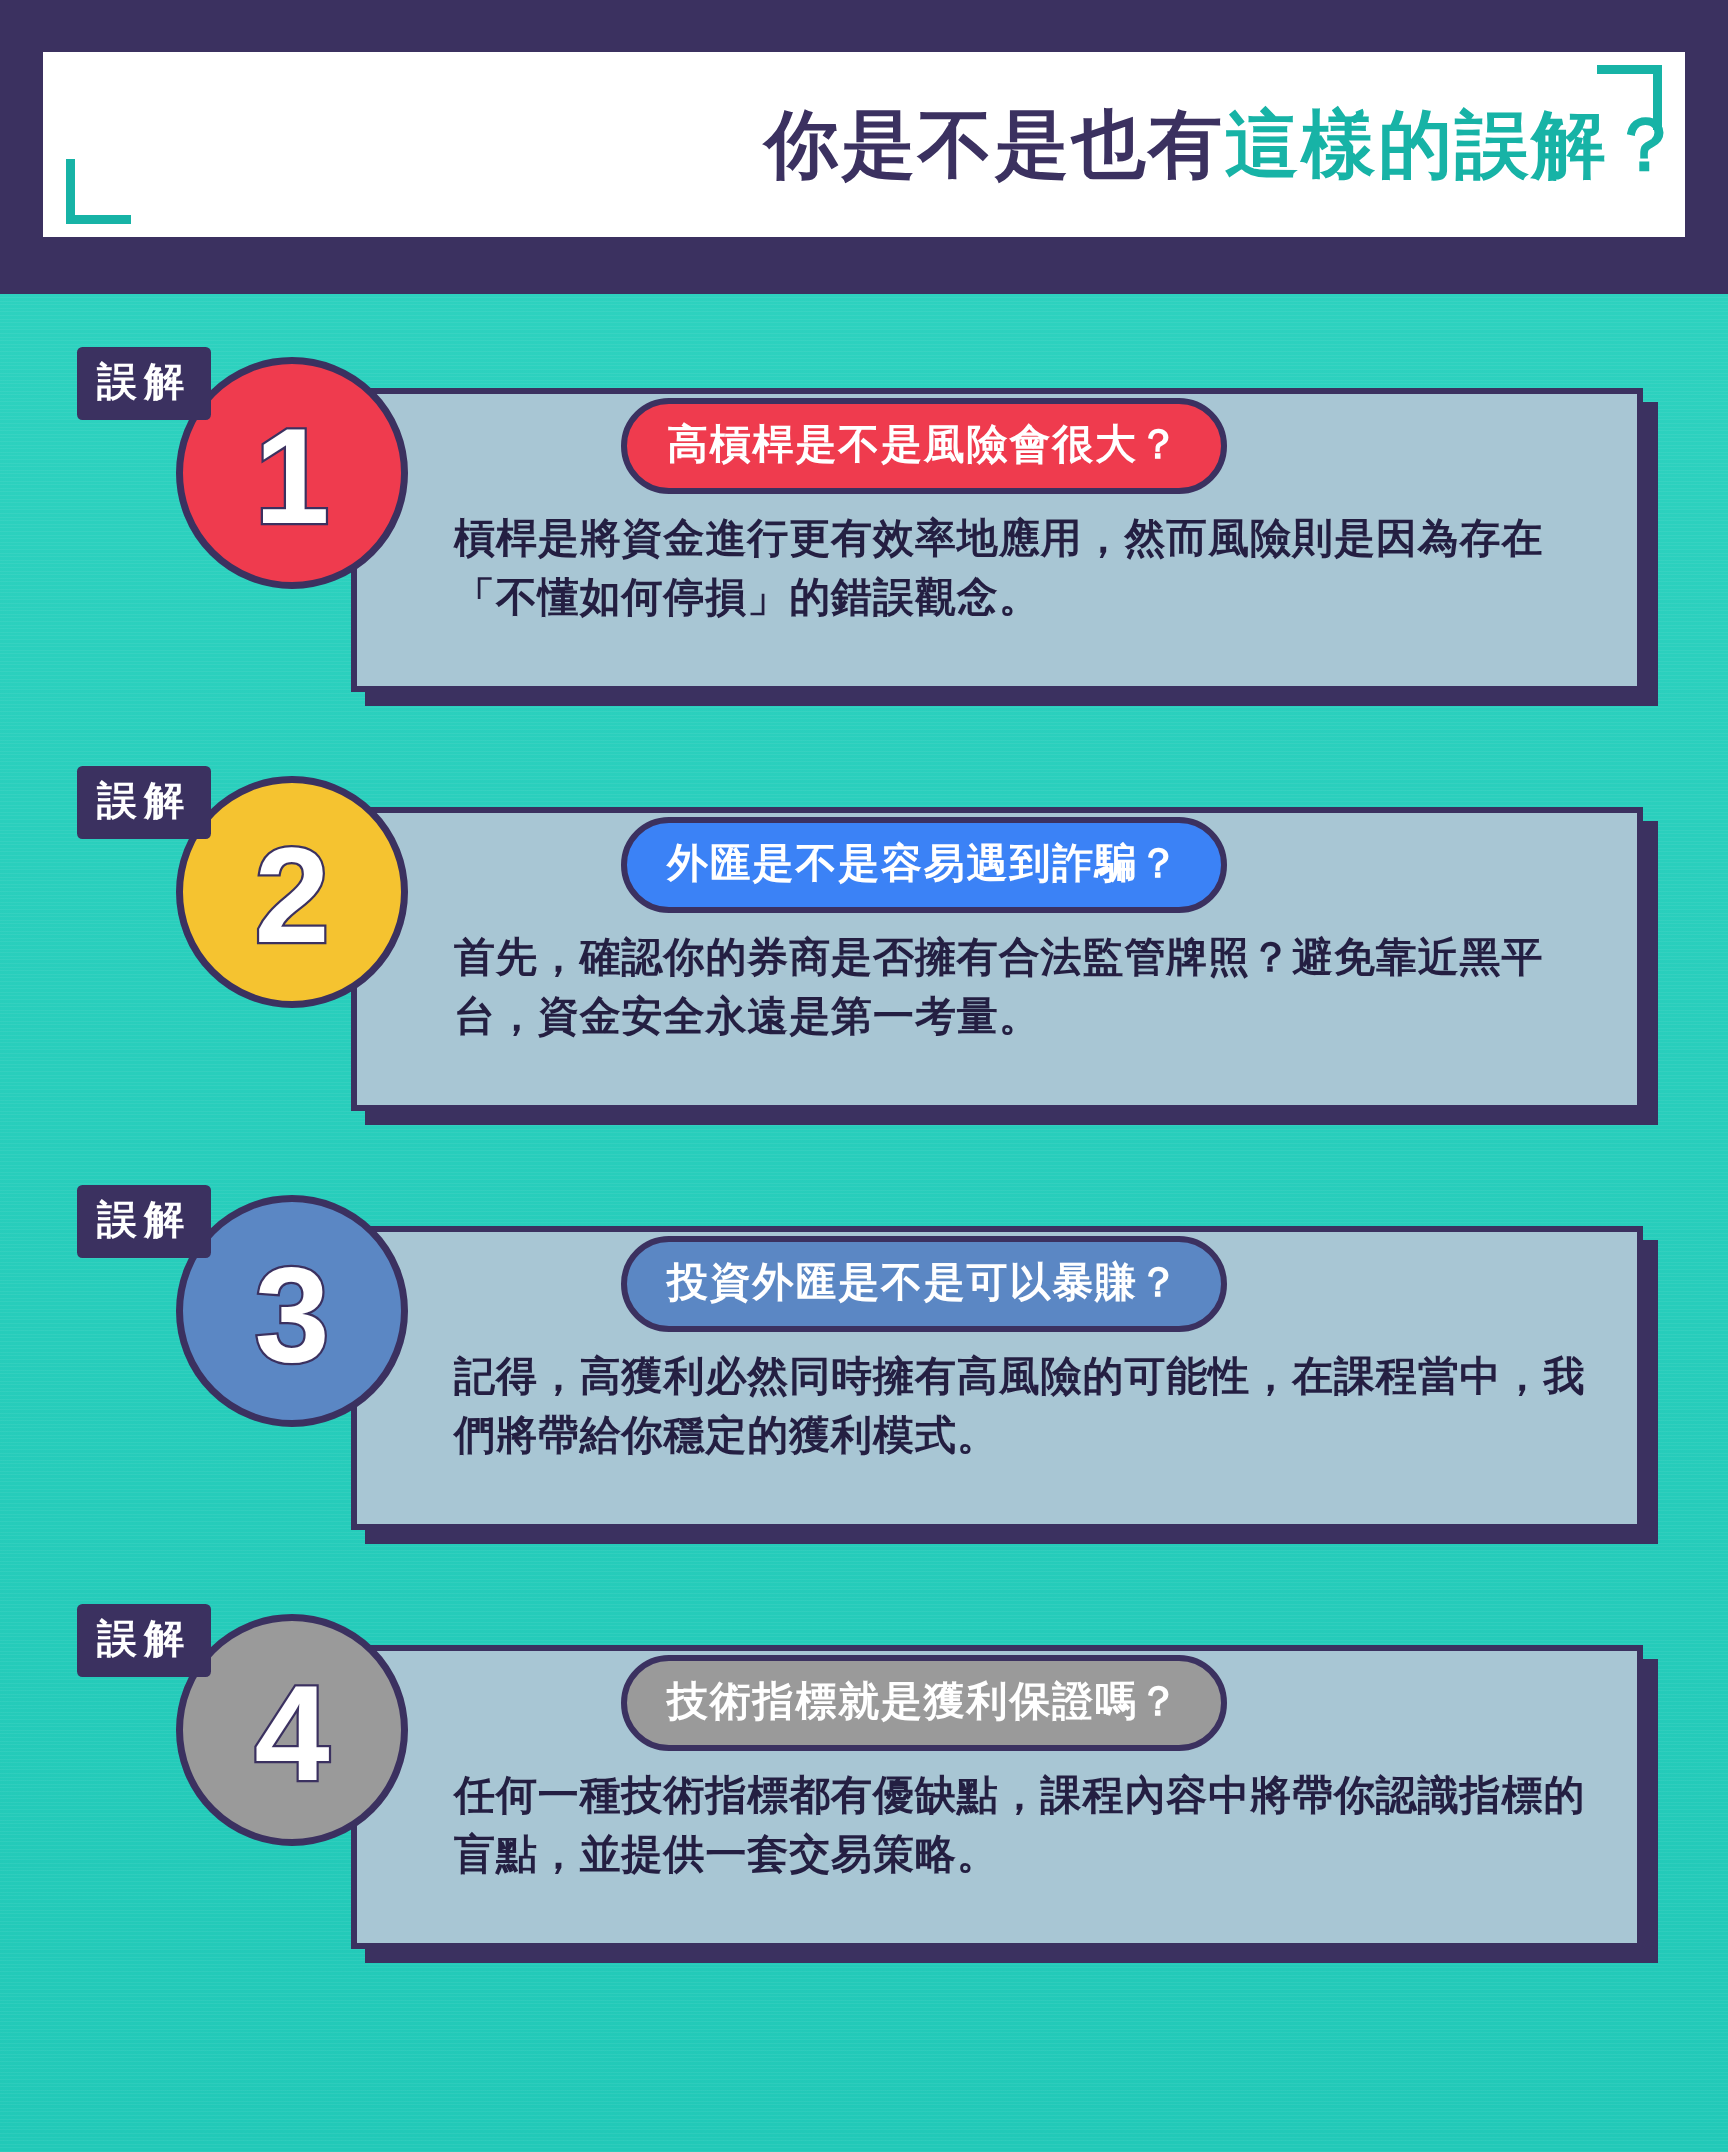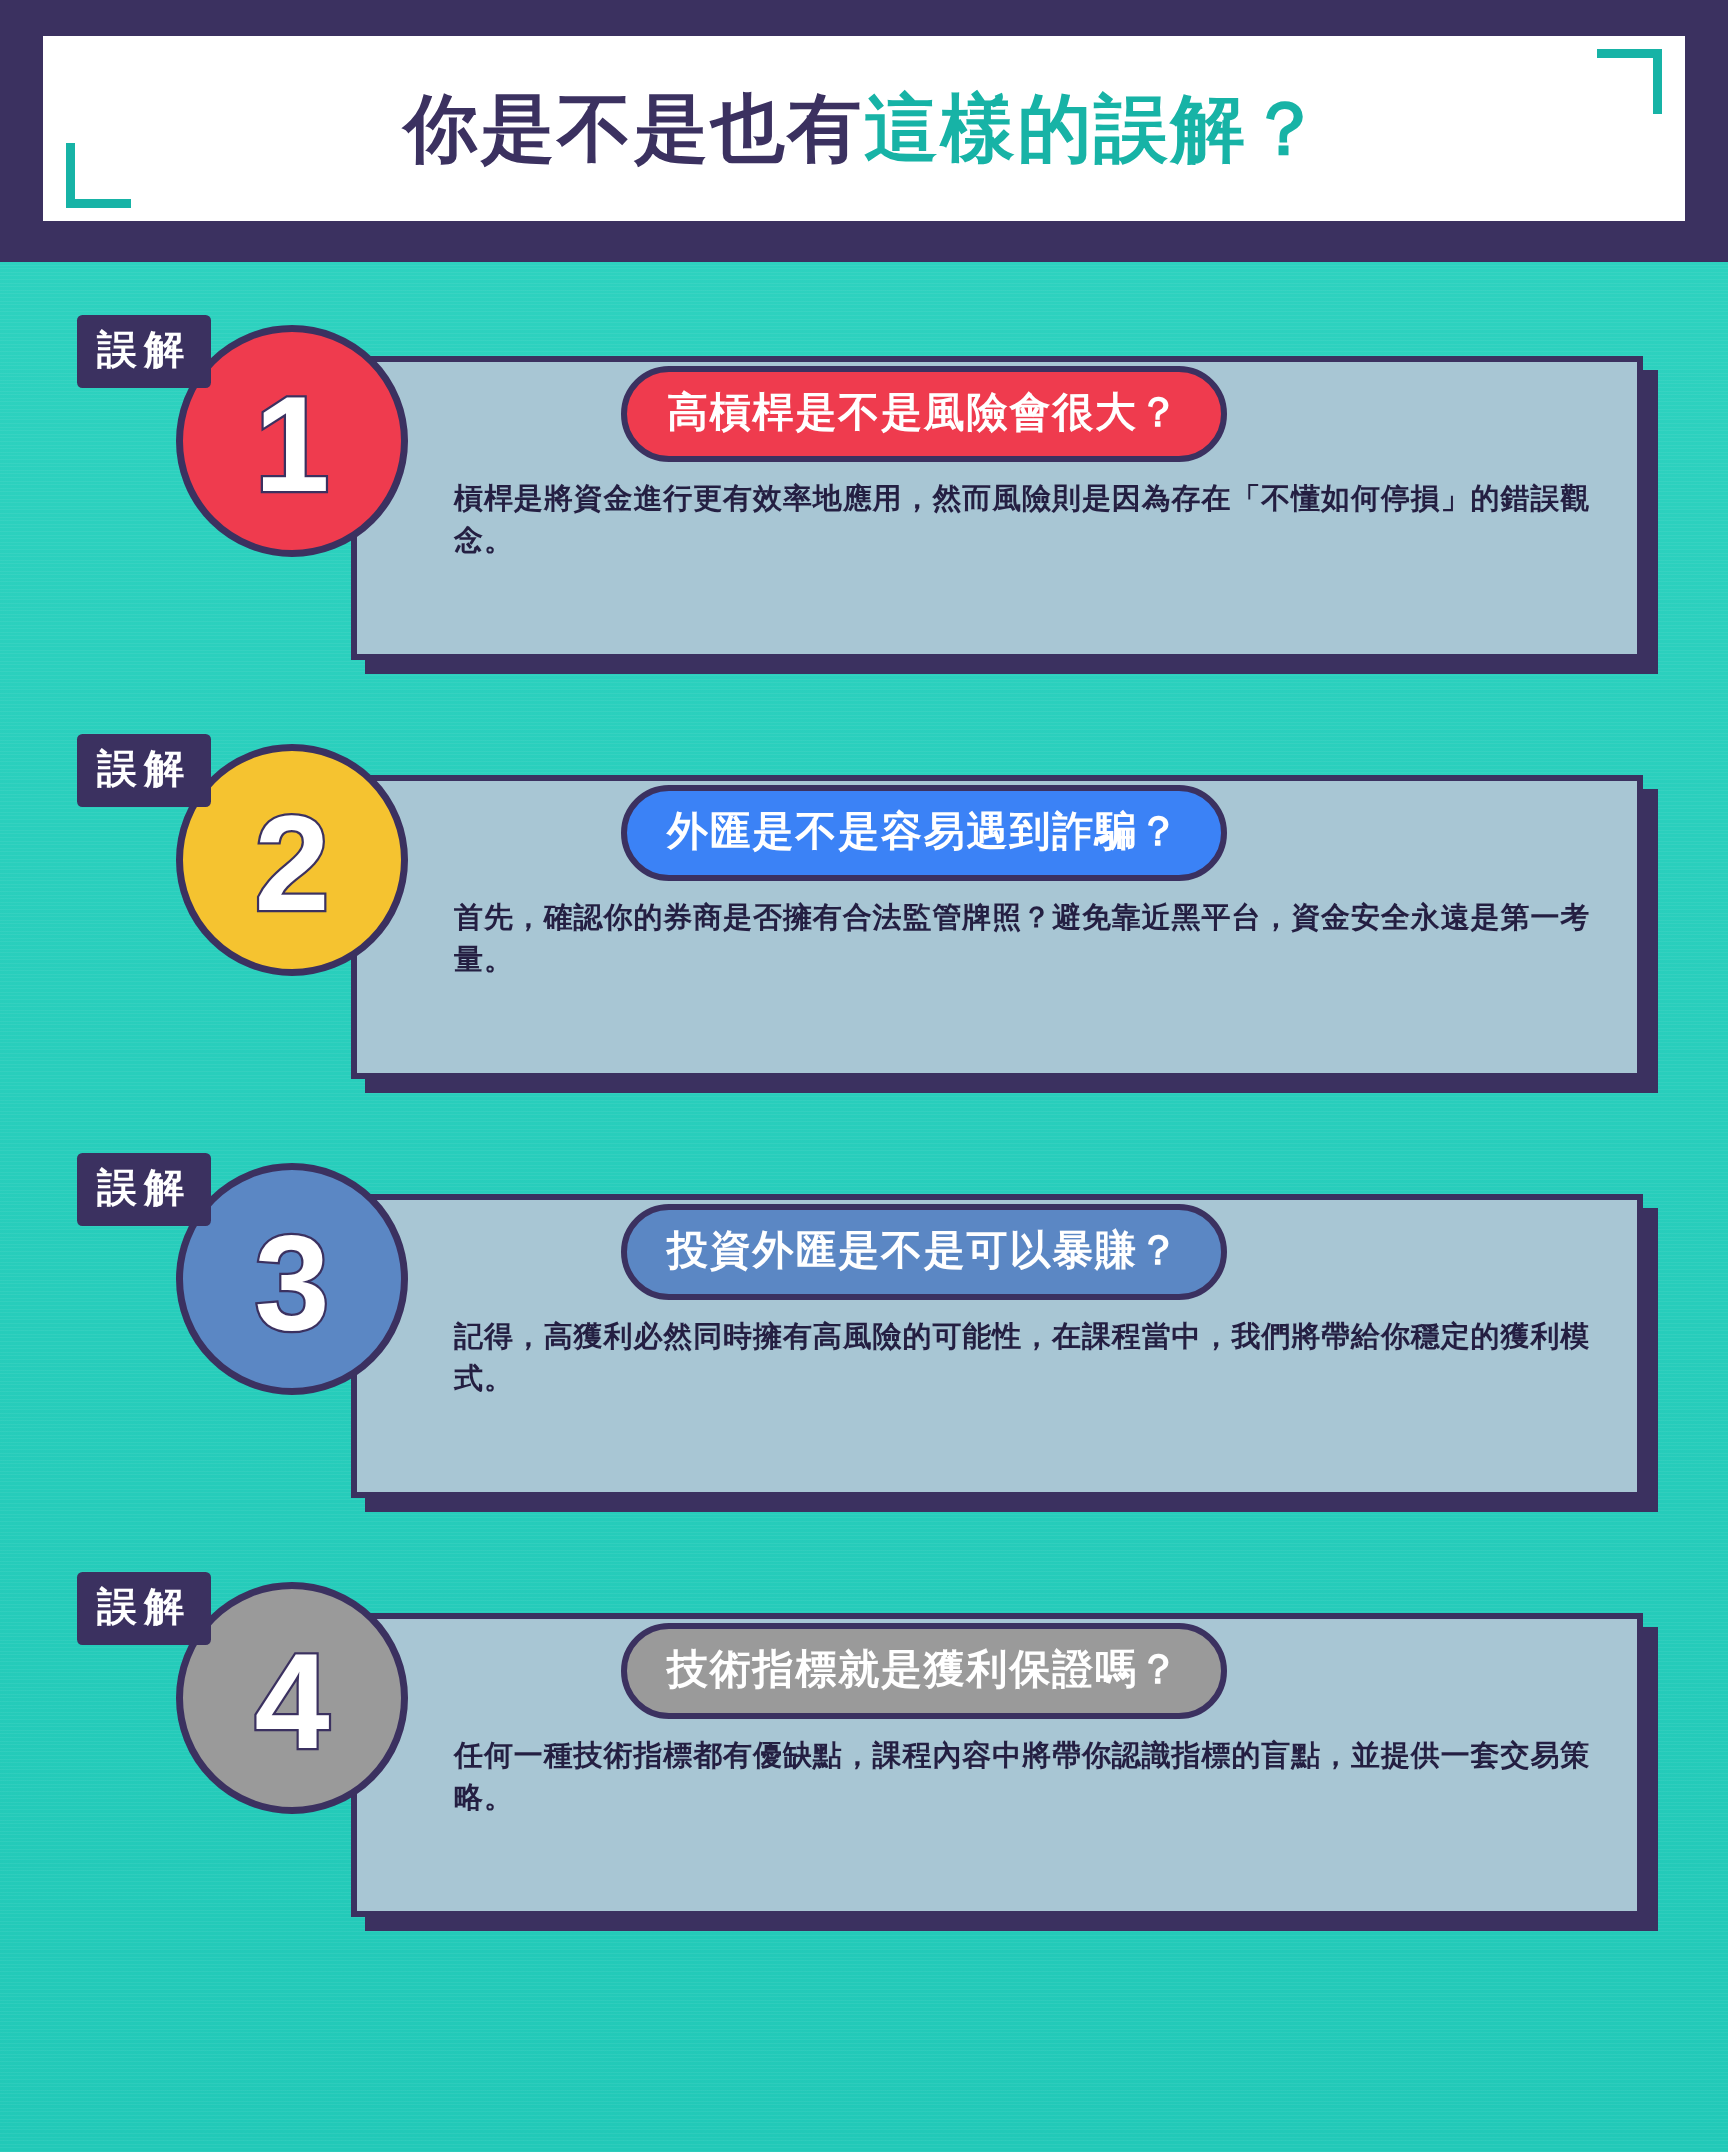--- a/index.html
+++ b/index.html
@@ -27,26 +27,26 @@
   
   .header {
     position: relative;
     z-index: 2;
     margin: 0;
     background: #3b3160;
     padding: 36px 0 41px 0;
   }
   .header-inner {
     position: relative;
-    margin: 0 43px;
+    margin: 16px 43px;
     background: #ffffff;
     height: 185px;
     display: flex;
     align-items: center;
-    justify-content: center;
+    justify-content: flex-end;
   }
   .header-title {
     font-size: 74px;
     font-weight: bold;
     color: #3b3160;
     letter-spacing: 2.7px;
     white-space: nowrap;
     line-height: 1;
   }
   .header-title .accent {
@@ -99,21 +99,21 @@
     bottom: 61px;
     background: #a8c6d4;
     border: 6.3px solid #3b3160;
     box-sizing: border-box;
   }
   .card-body {
     position: absolute;
     left: 97px;
     right: 36px;
     top: 115px;
-    font-size: 29px;
+    font-size: 41px;
     line-height: 1.45;
     color: #241f42;
     font-weight: bold;
     letter-spacing: 0.9px;
   }
 
   
   .pill {
     position: absolute;
     z-index: 4;

